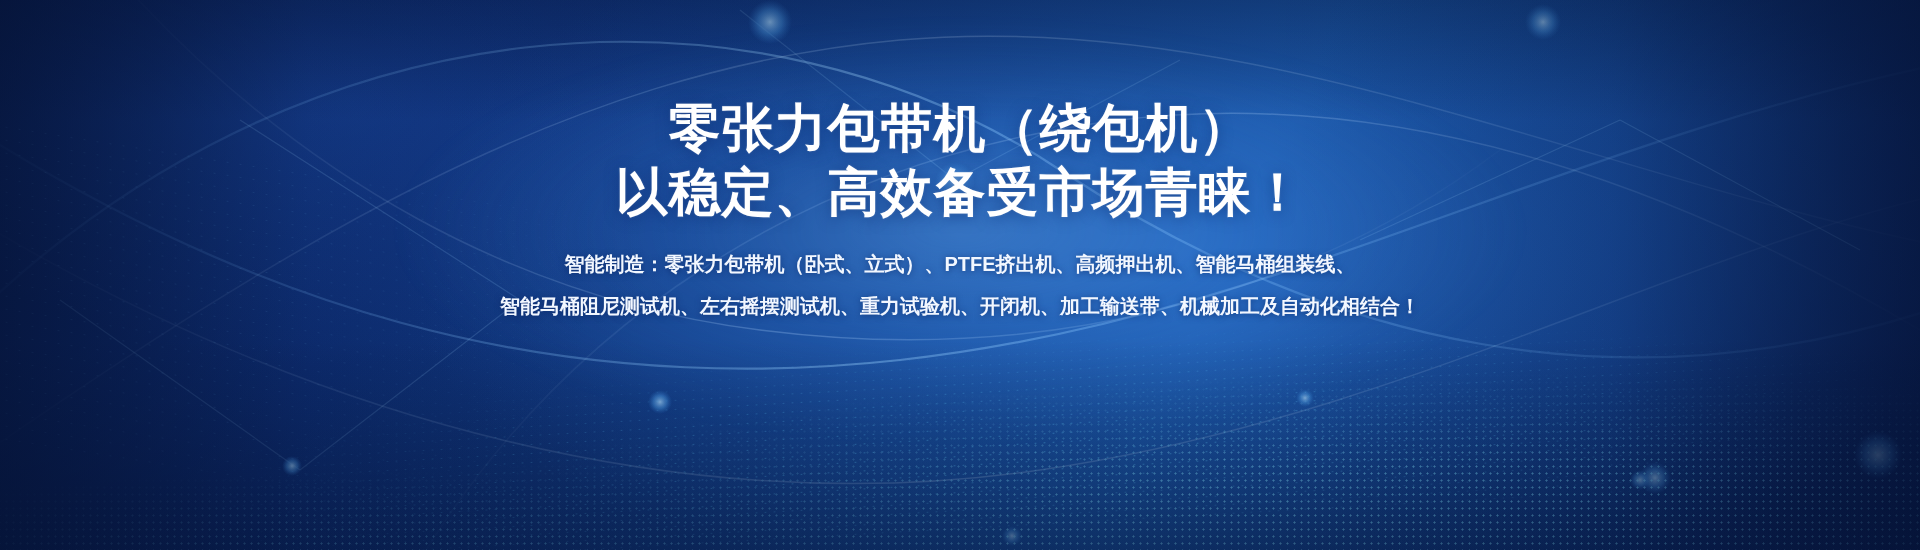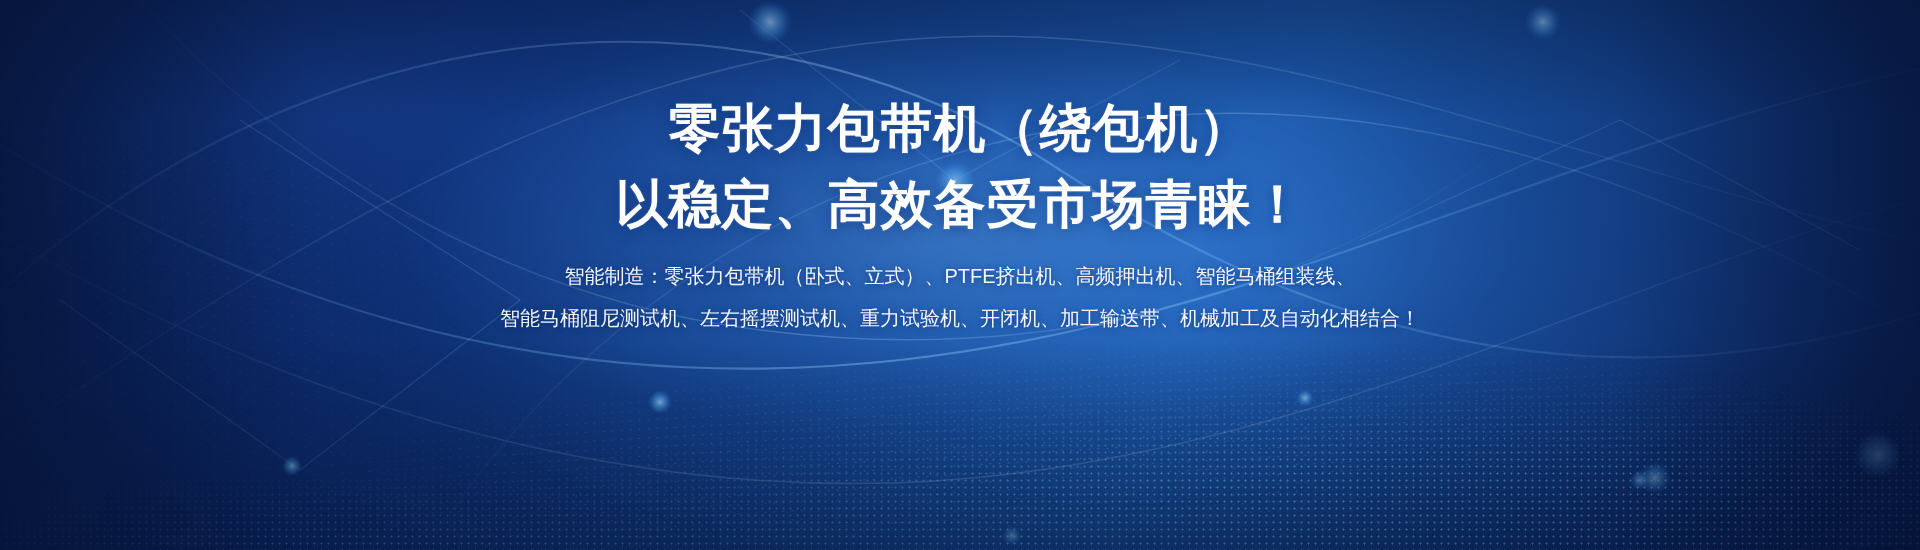--- a/index.html
+++ b/index.html
@@ -101,28 +101,28 @@
     color:#ffffff;
     font-weight:bold;
     font-size:52px;
     line-height:60px;
     letter-spacing:1px;
     text-align:center;
     text-shadow:0 2px 14px rgba(10,40,110,0.55), 0 0 2px rgba(255,255,255,0.25);
     white-space:nowrap;
   }
   .title-1{ margin-top:98px; }
-  .title-2{ margin-top:16px; }
+  .title-2{ margin-top:4px; }
 
   .subtitle{
     font-family:"Liberation Sans","DejaVu Sans",sans-serif;
     color:#f2f7ff;
     font-size:20px;
     line-height:24px;
-    font-weight:normal;
+    font-weight:bold;
     text-align:center;
     text-shadow:0 1px 6px rgba(8,32,92,0.6);
     white-space:nowrap;
   }
   .sub-1{ margin-top:30px; }
   .sub-2{ margin-top:18px;text-align:center; }
 </style>
 </head>
 <body>
 

